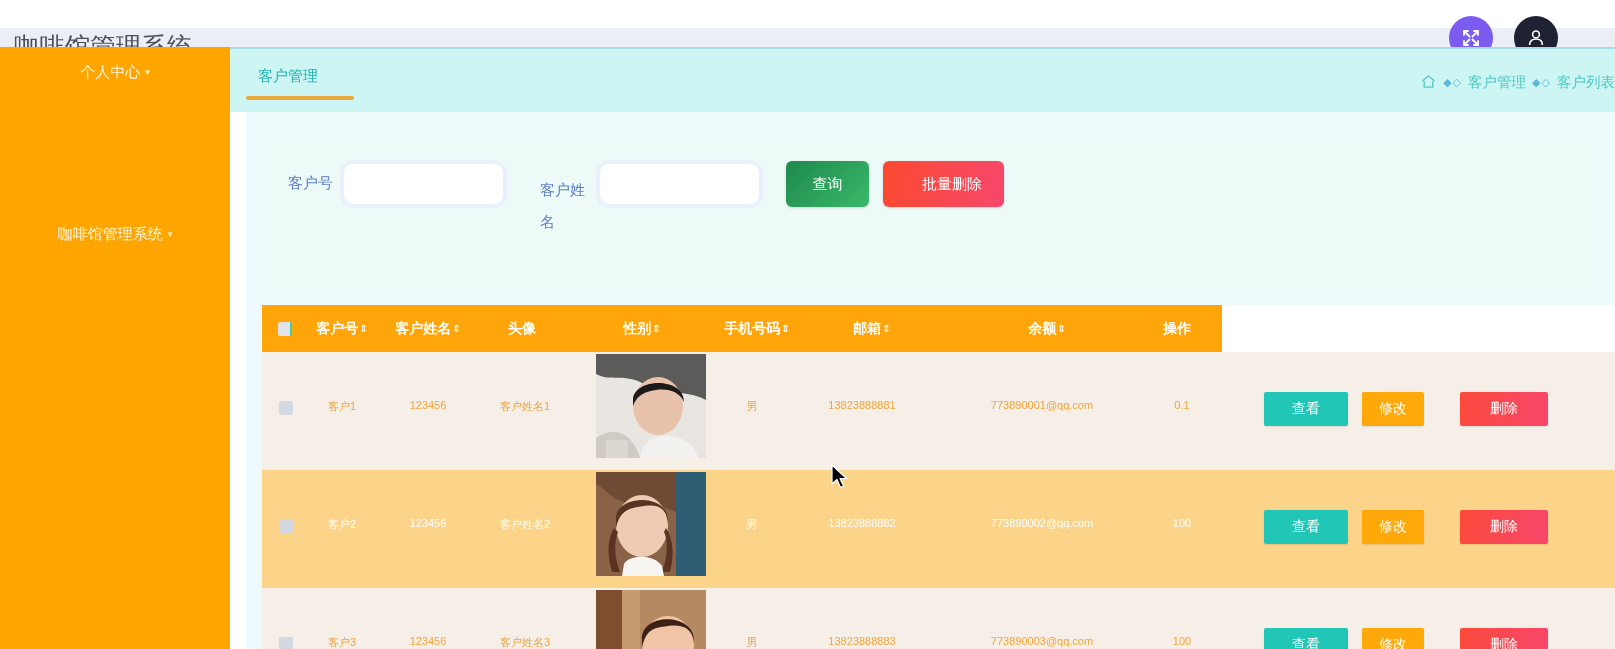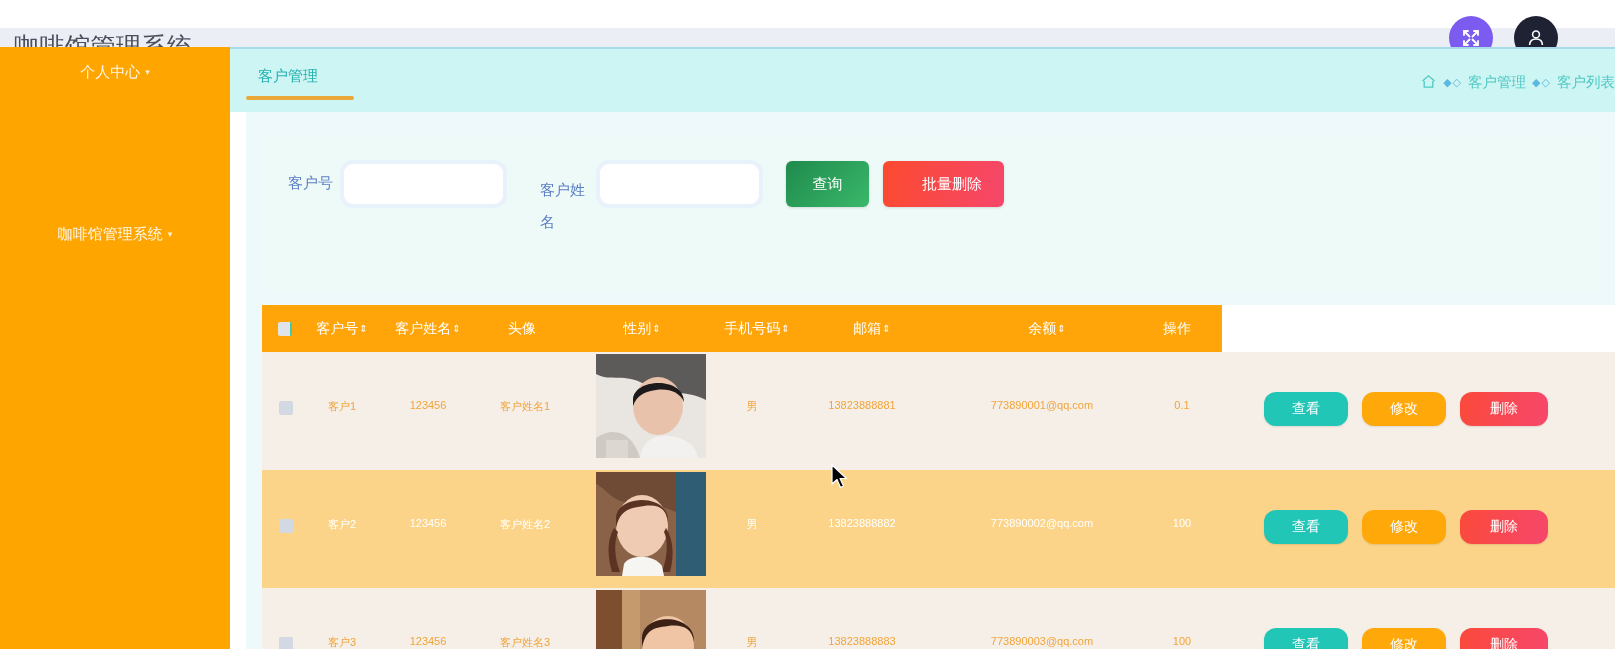--- a/index.html
+++ b/index.html
@@ -185,21 +185,21 @@
     position: relative;
     width: 960px; height: 47px;
     background: #ffa50a;
     overflow: hidden;
   }
   .th {
     position: absolute;
     top: 0; height: 47px;
     line-height: 47px;
     font-size: 14px;
-    font-weight: normal;
+    font-weight: bold;
     color: #ffffff;
     white-space: nowrap;
     text-align: center;
   }
   .th .sort {
     display: inline-block;
     font-size: 10px;
     margin-left: 1px;
     vertical-align: 1px;
   }
@@ -228,29 +228,29 @@
   .avatar {
     position: absolute;
     width: 110px;
     background: #877058;
     overflow: hidden;
   }
   .rowbtn {
     position: absolute;
     height: 34px;
     border: none;
-    border-radius: 12px;
+    border-radius: 2px;
     color: #ffffff;
     font-size: 14px;
     cursor: pointer;
     font-family: "Liberation Sans", sans-serif;
     box-shadow: 0 1px 2px rgba(0,0,0,0.10);
   }
   .rowbtn.view   { width: 84px; background: #22c6b6; }
-  .rowbtn.edit   { width: 84px; background: #ffa80a; }
+  .rowbtn.edit   { width: 62px; background: #ffa80a; }
   .rowbtn.delete { width: 88px; background: linear-gradient(100deg,#fb4a3a 0%,#f6476c 100%); }
 
   
   #cursor {
     position: absolute;
     left: 830px; top: 464px;
     width: 20px; height: 28px;
     pointer-events: none;
     z-index: 99;
   }

